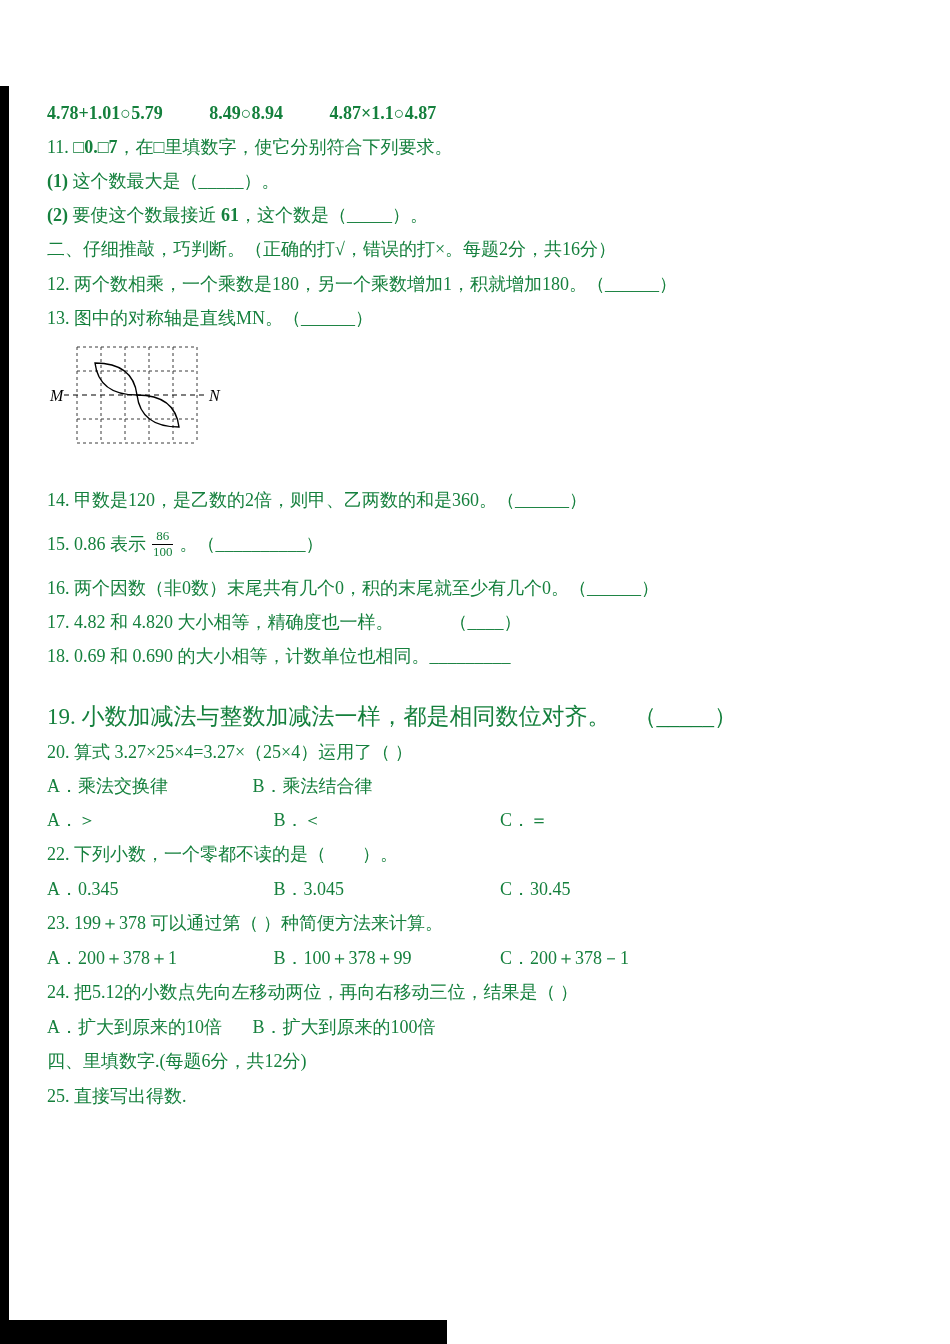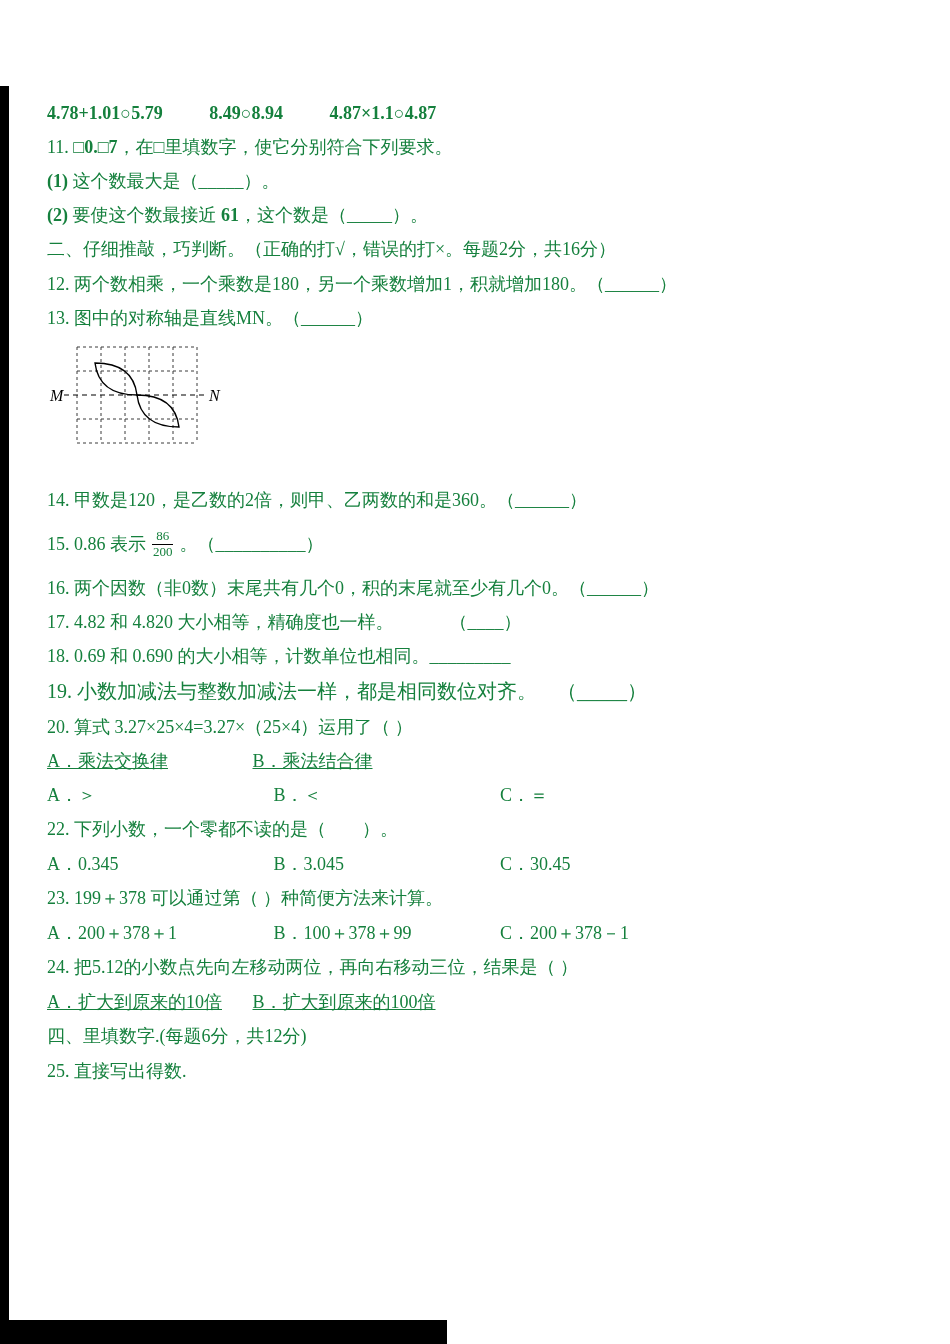--- a/index.html
+++ b/index.html
@@ -5,24 +5,24 @@
   html,body{margin:0;padding:0;background:#e8e8e8;}
   .page{position:relative;width:950px;height:1344px;background:#ffffff;overflow:hidden;
         font-family:"Liberation Serif","DejaVu Serif",serif;color:#15803d;margin:0 auto;}
   .scan-left{position:absolute;left:0;top:86px;width:9px;height:1258px;background:#000;}
   .scan-bottom{position:absolute;left:0;bottom:0;width:447px;height:24px;background:#000;}
   .content{position:absolute;left:47px;top:96px;width:880px;}
   .line{height:34px;line-height:34px;font-size:18px;white-space:nowrap;}
   .bold{font-weight:bold;}
   .gap{margin-left:42px;}
   .cols3 > span{display:inline-block;min-width:222px;}
-  .cols2 > span{display:inline-block;min-width:201px;text-decoration:underline;}
+  .cols2 > span{display:inline-block;min-width:201px;}
   .cols2w > span{display:inline-block;min-width:214px;}
   .blank-gap{margin-left:56px;}
-  .kai{font-size:20px;height:37px;line-height:37px;}
+  .kai{font-size:23px;height:37px;line-height:37px;margin-top:25px;}
   .sect{height:35px;line-height:35px;}
   
   .figure{margin:4px 0 26px 2px;height:118px;}
   
   .q15{height:54px;display:flex;align-items:center;}
   .frac{display:inline-flex;flex-direction:column;align-items:center;
         font-size:13px;line-height:1.15;margin:0 5px;}
   .frac .num{border-bottom:1.2px solid #000;padding:0 4px;}
   .frac .den{padding:0 2px;}
   
@@ -83,21 +83,21 @@
         <text x="160" y="62" font-size="16" font-style="italic">N</text>
       </svg>
     </div>
 
     <div class="line">14. 甲数是120，是乙数的2倍，则甲、乙两数的和是360。（______）</div>
 
     <div class="line q15">
       <span>15. 0.86 表示</span>
       <span class="frac">
         <span class="num">86</span>
-        <span class="den">200</span>
+        <span class="den">100</span>
       </span>
       <span>。（__________）</span>
     </div>
 
     <div class="line">16. 两个因数（非0数）末尾共有几个0，积的末尾就至少有几个0。（______）</div>
 
     <div class="line">
       <span>17. 4.82 和 4.820 大小相等，精确度也一样。</span><span class="blank-gap">（____）</span>
     </div>
 

